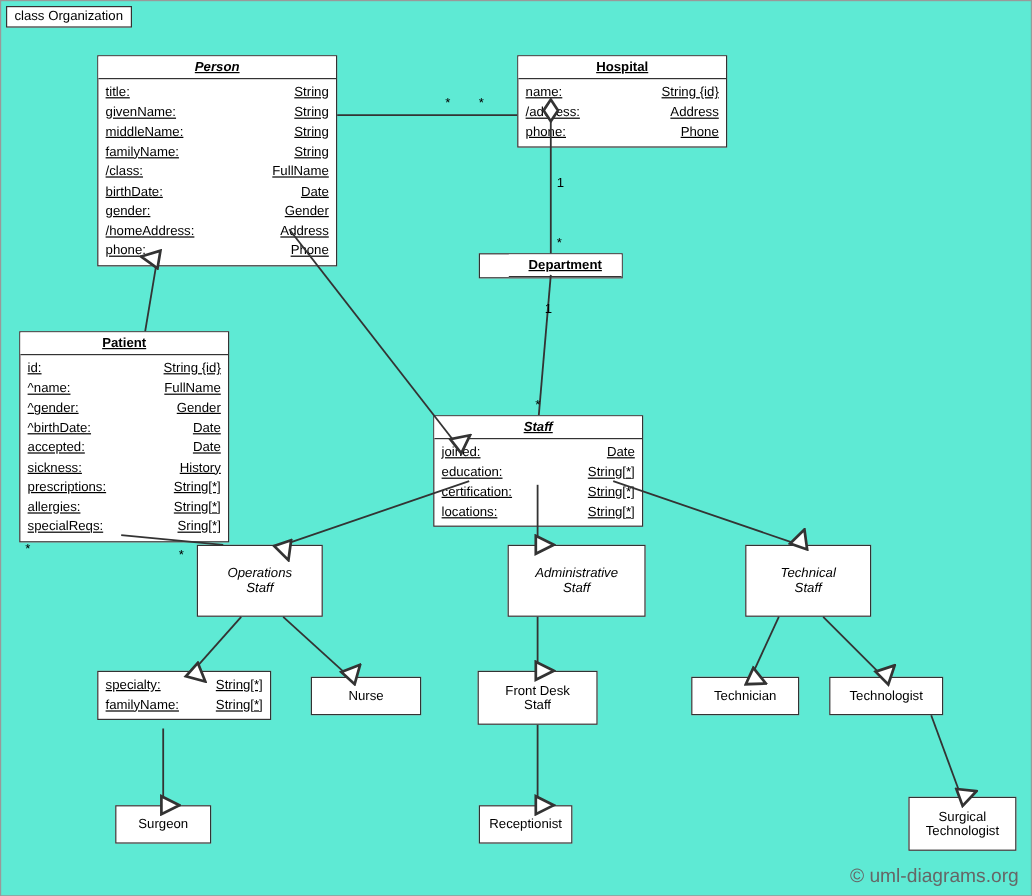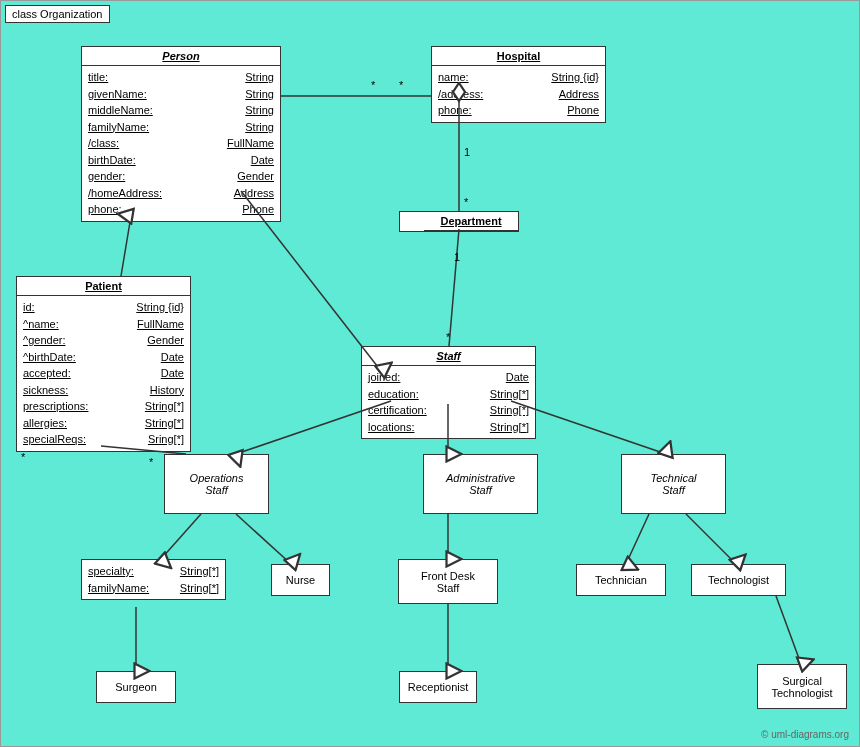--- a/index.html
+++ b/index.html
@@ -61,21 +61,21 @@
       position: absolute;
       top: 0; left: 0;
       width: 860px;
       height: 747px;
       pointer-events: none;
     }
     .copyright {
       position: absolute;
       bottom: 6px;
       right: 10px;
-      font-size: 10px;
+      font-size: 16px;
       color: #666;
     }
     .simple-box {
       position: absolute;
       border: 1.5px solid #333;
       background: #fff;
       text-align: center;
       display: flex;
       align-items: center;
       justify-content: center;
@@ -242,21 +242,21 @@
           <span class="attr-name">specialty:</span>
           <span class="attr-type">String[*]</span>
         </div>
       <div class="attr-row">
           <span class="attr-name">familyName:</span>
           <span class="attr-type">String[*]</span>
         </div>
     </div>
   </div>
 
-  <div class="simple-box" style="left:270px; top:563px; width:59px; height:32px;">
+  <div class="simple-box" style="left:258px; top:563px; width:92px; height:32px;">
     <div class="box-name">Nurse</div>
   </div>
 
   <div class="simple-box" style="left:397px; top:558px; width:100px; height:45px;">
     <div class="box-name">Front Desk<br>Staff</div>
   </div>
 
   <div class="simple-box" style="left:575px; top:563px; width:90px; height:32px;">
     <div class="box-name">Technician</div>
   </div>

